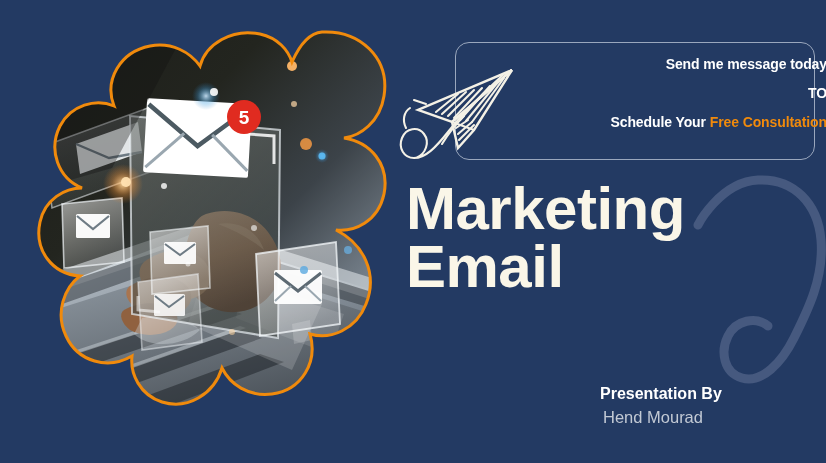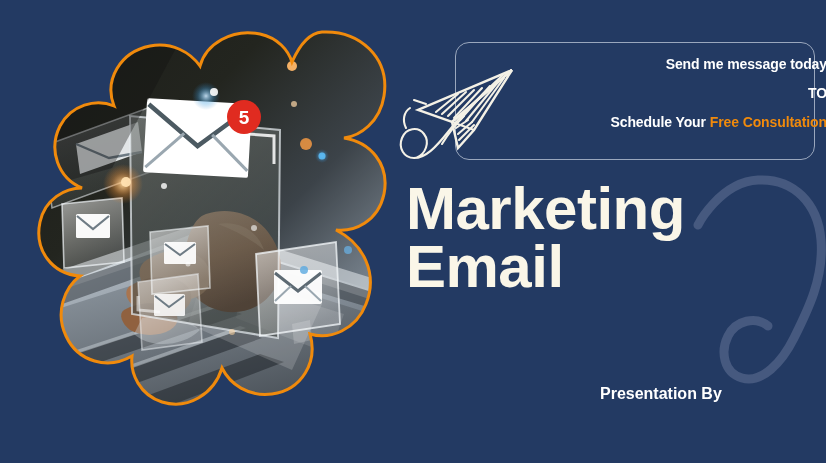--- a/index.html
+++ b/index.html
@@ -376,15 +376,16 @@
     </g>
   </svg>
 
   <div class="title">
     <span>Marketing</span>
     <span>Email</span>
   </div>
 
   <div class="presenter">
     <div class="by">Presentation By</div>
+    <div class="name">Hend Mourad</div>
   </div>
 
 </div>
 
 </body></html>

